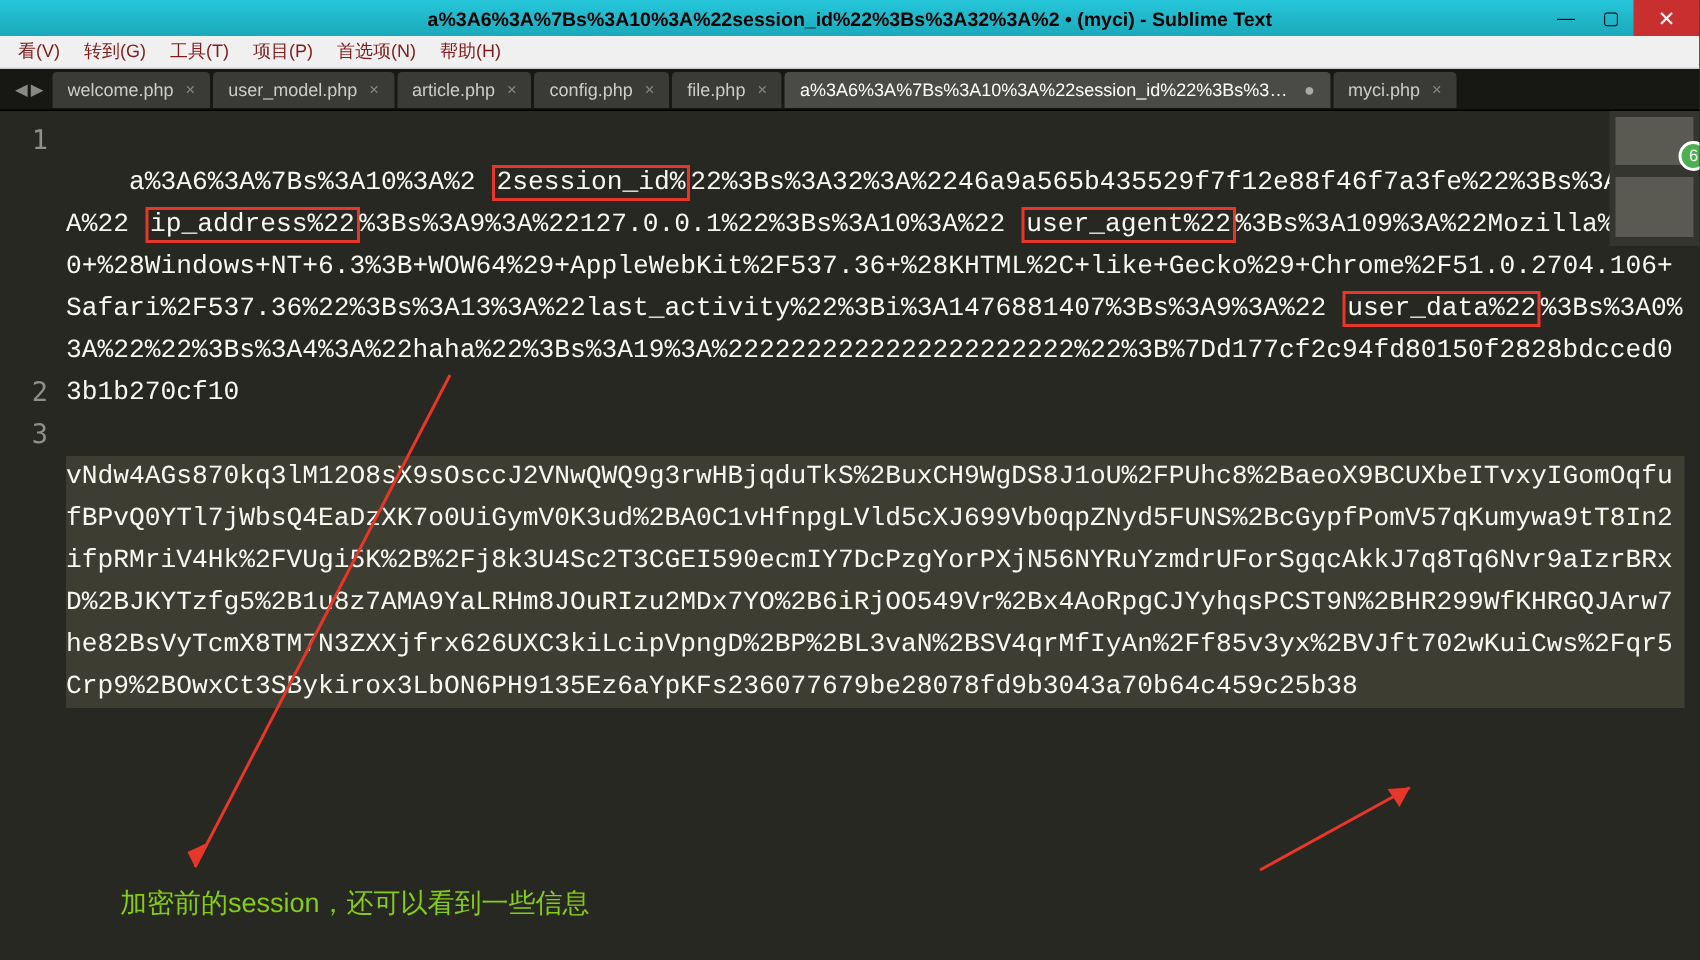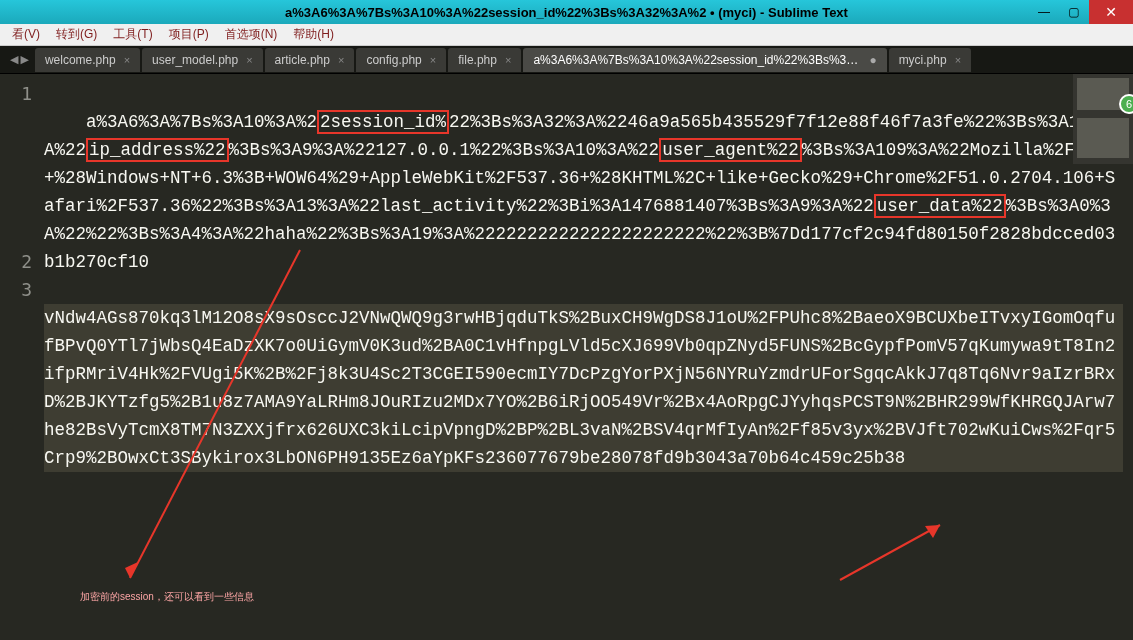--- a/index.html
+++ b/index.html
@@ -33,25 +33,25 @@
   .tab.active { background:#4a4a46; color:#fff; }
   .tab .close-x { margin-left:8px; color:#888; font-size:11px; cursor:pointer; }
   .tab-text { max-width: 300px; overflow:hidden; text-overflow: ellipsis; }
   .tab-dirty { margin-left: 6px; color:#aaa; }
   
   .editor { position:relative; display:flex; height: calc(640px - 24px - 22px - 28px); }
   .gutter { width:40px; background:#272822; color:#8f908a; font-family:Consolas,monospace; font-size:18px; text-align:right; padding: 6px 8px 0 0; line-height:28px; user-select:none;}
   .code { flex:1; padding: 6px 10px 0 4px; font-family:Consolas,"Courier New",monospace; font-size:17.5px; line-height:28px; color:#f8f8f2; position:relative; white-space:pre-wrap; word-break:break-all; }
   .line { position:relative; }
   .line3-bg { background:#3e3d32; display:block; }
-  .code .box { border:2px solid #e7362a; padding:0 1px; display:inline; }
+  .code .box { border:2px solid #e7362a; padding:0 1px; display:inline;margin-left:11px; }
   
   .annotations { position:absolute; left:0; top:0; width:1133px; height:640px; pointer-events:none; }
   .annotations svg { width:100%; height:100%; }
-  .anno-text { position:absolute; color:#fca5a5; font-size:10px; font-family:"Microsoft YaHei", sans-serif; }
+  .anno-text { position:absolute; color:#84cc16; font-size:18px; font-family:"Microsoft YaHei", sans-serif; }
   
   .minimap { position:absolute; right:0; top:74px; width:60px; height:90px; background:#353530; }
   .mm-block { position:absolute; left:4px; right:4px; background:#5a5a52; }
   .badge { position:absolute; right:-6px; top:94px; width:20px; height:20px; background:#4caf50; border:2px solid #fff; border-radius:50%; color:#fff; font-size:11px; display:flex; align-items:center; justify-content:center; }
 </style>
 </head>
 <body>
 
 <div class="title-bar">
   <div class="title-text">a%3A6%3A%7Bs%3A10%3A%22session_id%22%3Bs%3A32%3A%2 • (myci) - Sublime Text</div>

